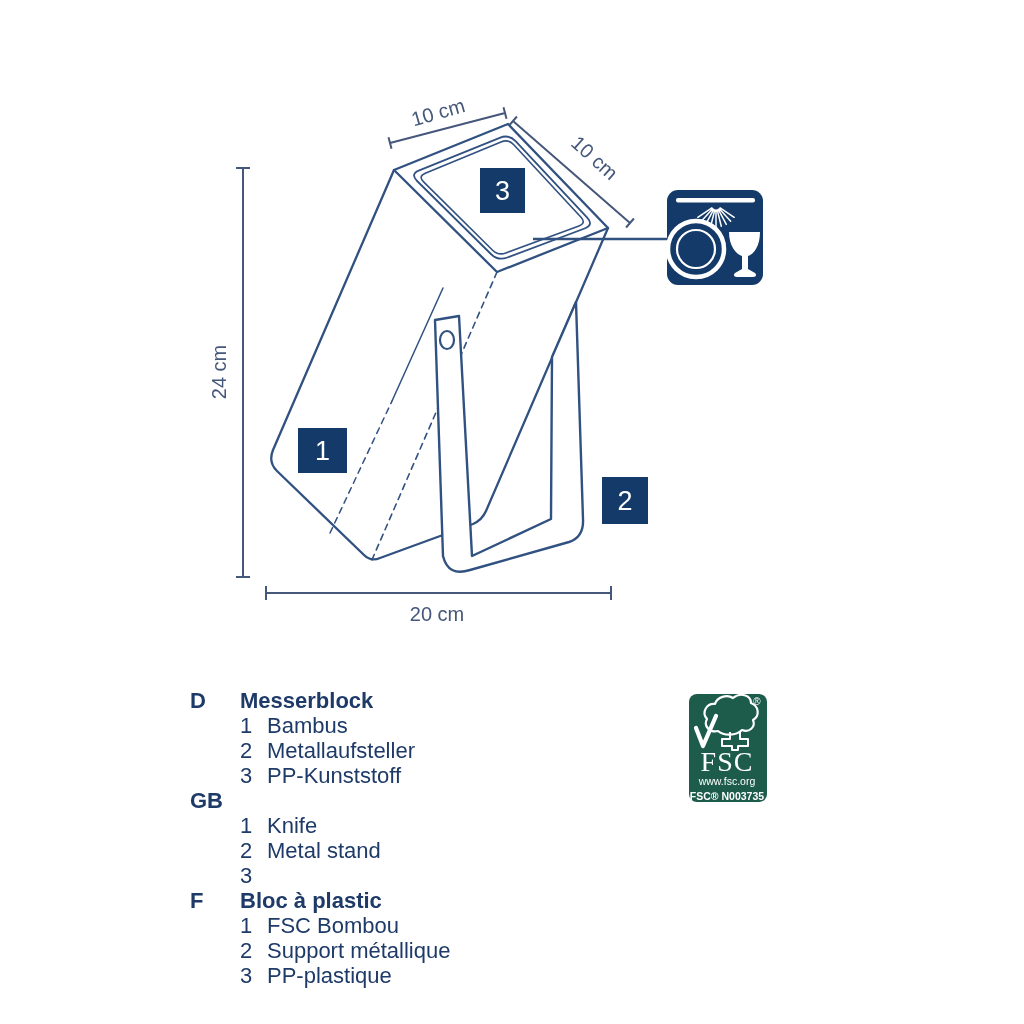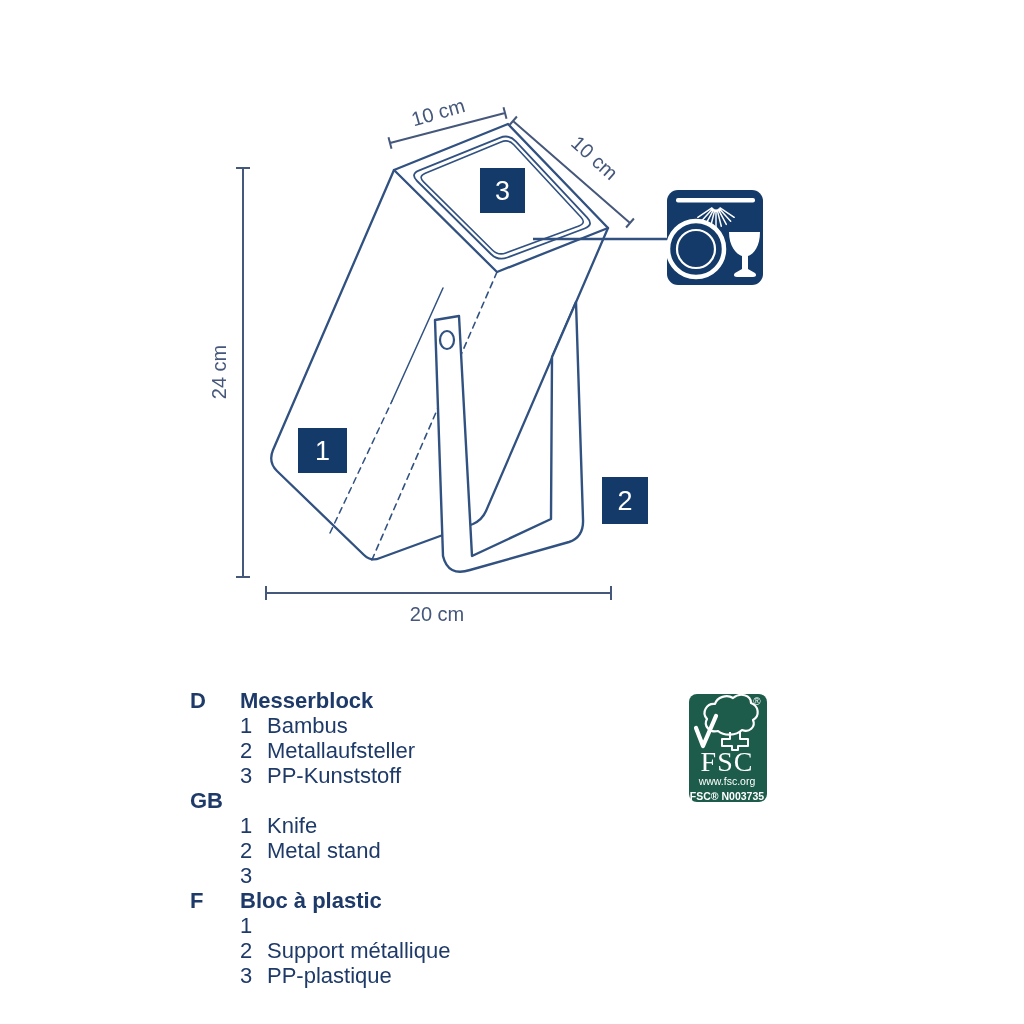--- a/index.html
+++ b/index.html
@@ -129,20 +129,21 @@
         <span class="lnum">3</span>
   </div>
 
   <div class="lrow">
     <span class="lcode">F</span>
     <span class="ltitle">Bloc à plastic</span>
   </div>
   <div class="lrow">
     <span></span>
         <span class="lnum">1</span>
+    <span class="litem">FSC Bombou</span>
   </div>
   <div class="lrow">
     <span></span>
         <span class="lnum">2</span>
     <span class="litem">Support métallique</span>
   </div>
   <div class="lrow">
     <span></span>
         <span class="lnum">3</span>
     <span class="litem">PP-plastique</span>

